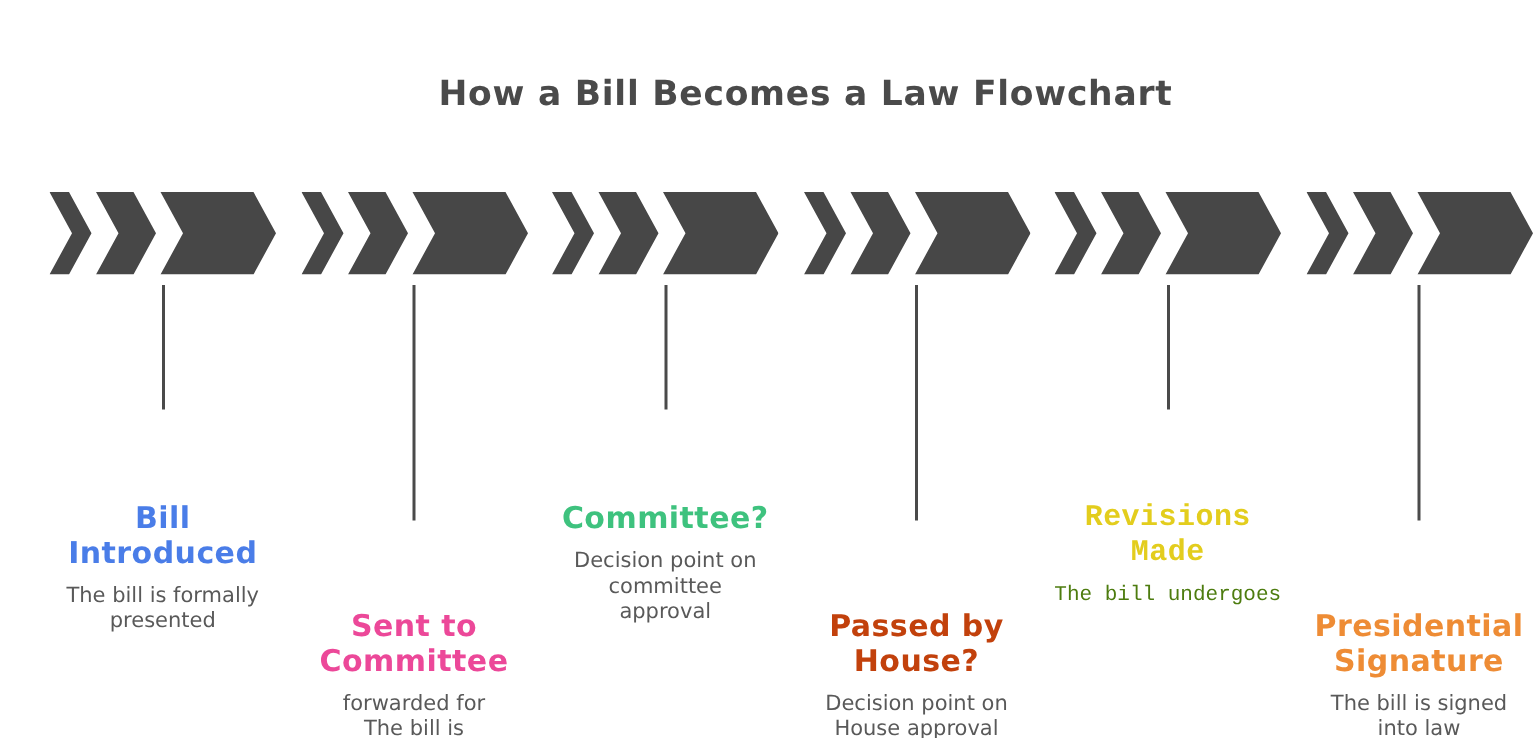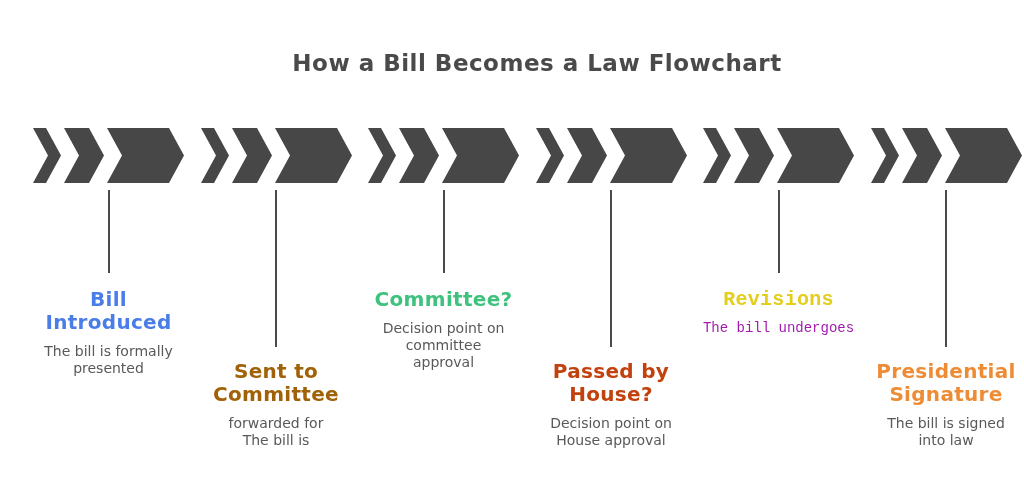--- a/index.html
+++ b/index.html
@@ -53,20 +53,21 @@
     width: 186px;
     text-align: center;
   }
   .pos-high .label { top: 160px; }
   .pos-low  .label { top: 232px; }
   .stage-title {
     font-size: 20px;
     font-weight: bold;
     line-height: 23px;
     letter-spacing: 0.3px;
+    margin-top: 46px;
   }
   .stage-desc {
     margin-top: 9px;
     font-size: 14px;
     line-height: 17px;
     color: #595959;
   }
 </style>
 </head>
 <body>
@@ -94,21 +95,21 @@
   </div>
 
   <div class="stage pos-low" style="left: 200.5px;">
     <svg class="chevrons" viewBox="0 0 151 55" xmlns="http://www.w3.org/2000/svg" style="fill: rgb(71, 71, 71);">
       <polygon points="0,0 13,0 28,27.5 13,55 0,55 15,27.5"></polygon>
       <polygon points="31,0 56,0 71,27.5 56,55 31,55 46,27.5"></polygon>
       <polygon points="74,0 136,0 151,27.5 136,55 74,55 89,27.5"></polygon>
     </svg>
     <div class="connector" style="background: rgb(74, 74, 74);"></div>
     <div class="label">
-      <div class="stage-title" style="color: #a16207;">
+      <div class="stage-title" style="color: #ec4899;">
             <div>Sent to</div>
             <div>Committee</div>
           </div>
       <div class="stage-desc" style="color: rgb(89, 89, 89);">
             <div>forwarded for</div>
             <div>The bill is</div>
           </div>
     </div>
   </div>
 
@@ -153,22 +154,23 @@
   <div class="stage pos-high" style="left: 703px; font-family: Liberation Mono, monospace;">
     <svg class="chevrons" viewBox="0 0 151 55" xmlns="http://www.w3.org/2000/svg" style="fill: rgb(71, 71, 71);">
       <polygon points="0,0 13,0 28,27.5 13,55 0,55 15,27.5"></polygon>
       <polygon points="31,0 56,0 71,27.5 56,55 31,55 46,27.5"></polygon>
       <polygon points="74,0 136,0 151,27.5 136,55 74,55 89,27.5"></polygon>
     </svg>
     <div class="connector" style="background: rgb(74, 74, 74);"></div>
     <div class="label">
       <div class="stage-title" style="color: rgb(227, 205, 29);">
             <div>Revisions</div>
+            <div>Made</div>
           </div>
-      <div class="stage-desc" style="color: #a21caf;">
+      <div class="stage-desc" style="color: #4d7c0f;">
             <div>The bill undergoes</div>
           </div>
     </div>
   </div>
 
   <div class="stage pos-low" style="left: 870.5px;">
     <svg class="chevrons" viewBox="0 0 151 55" xmlns="http://www.w3.org/2000/svg" style="fill: rgb(71, 71, 71);">
       <polygon points="0,0 13,0 28,27.5 13,55 0,55 15,27.5"></polygon>
       <polygon points="31,0 56,0 71,27.5 56,55 31,55 46,27.5"></polygon>
       <polygon points="74,0 136,0 151,27.5 136,55 74,55 89,27.5"></polygon>

